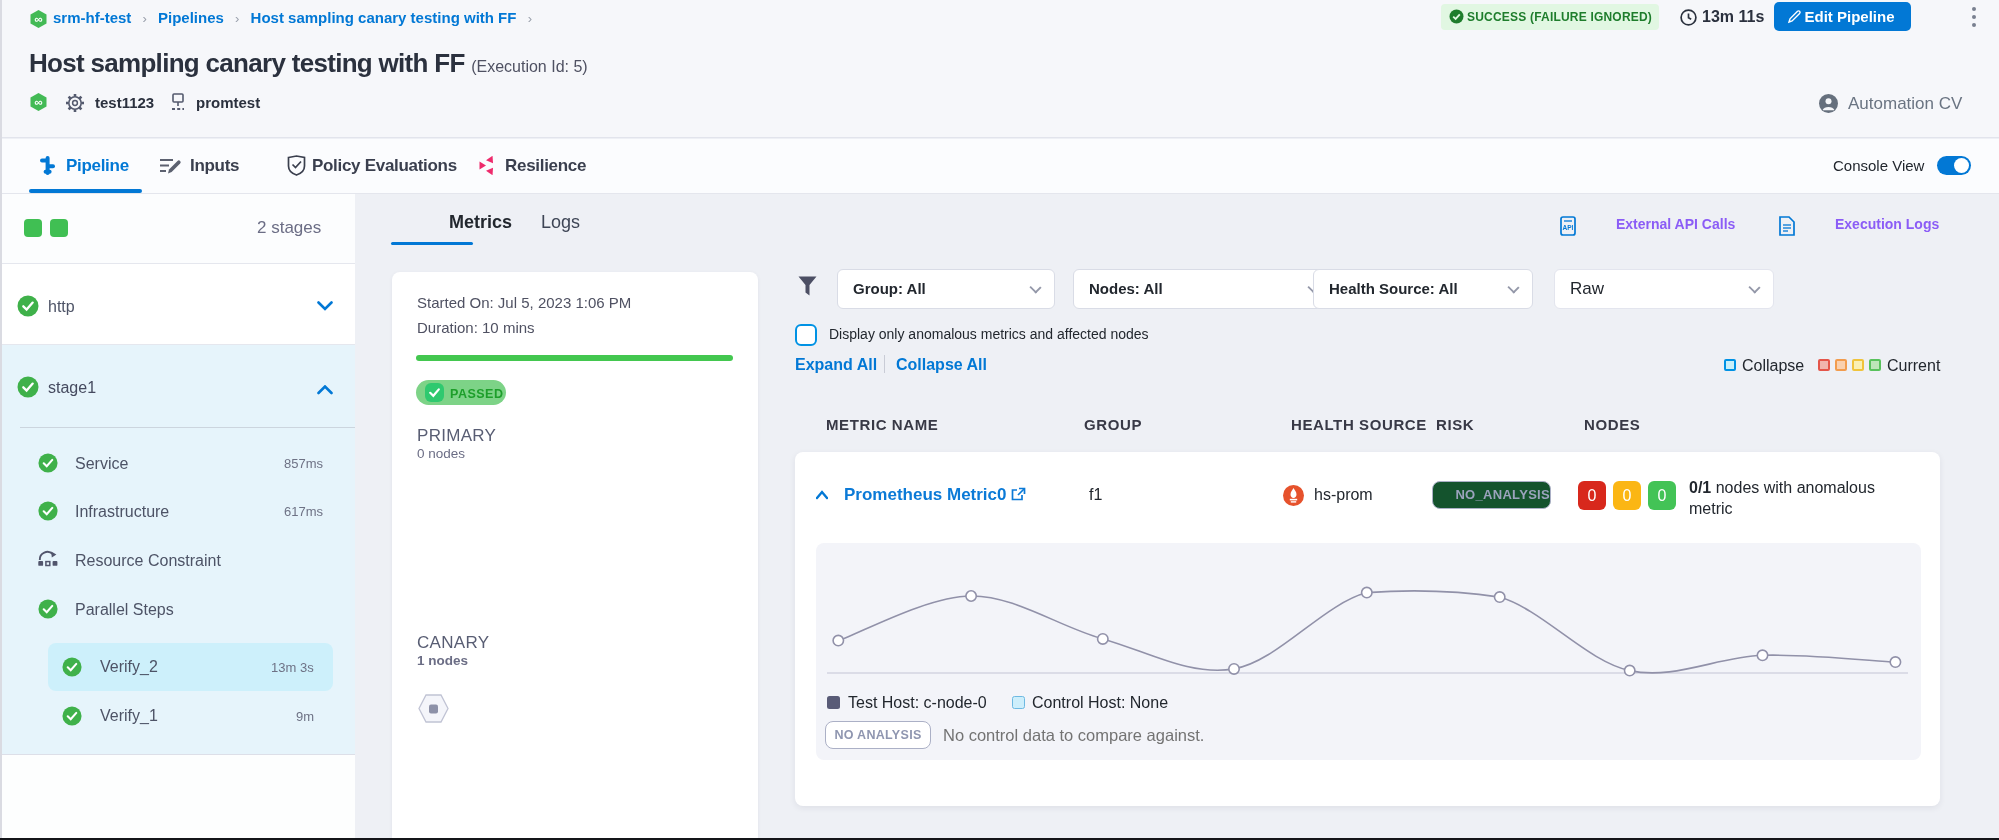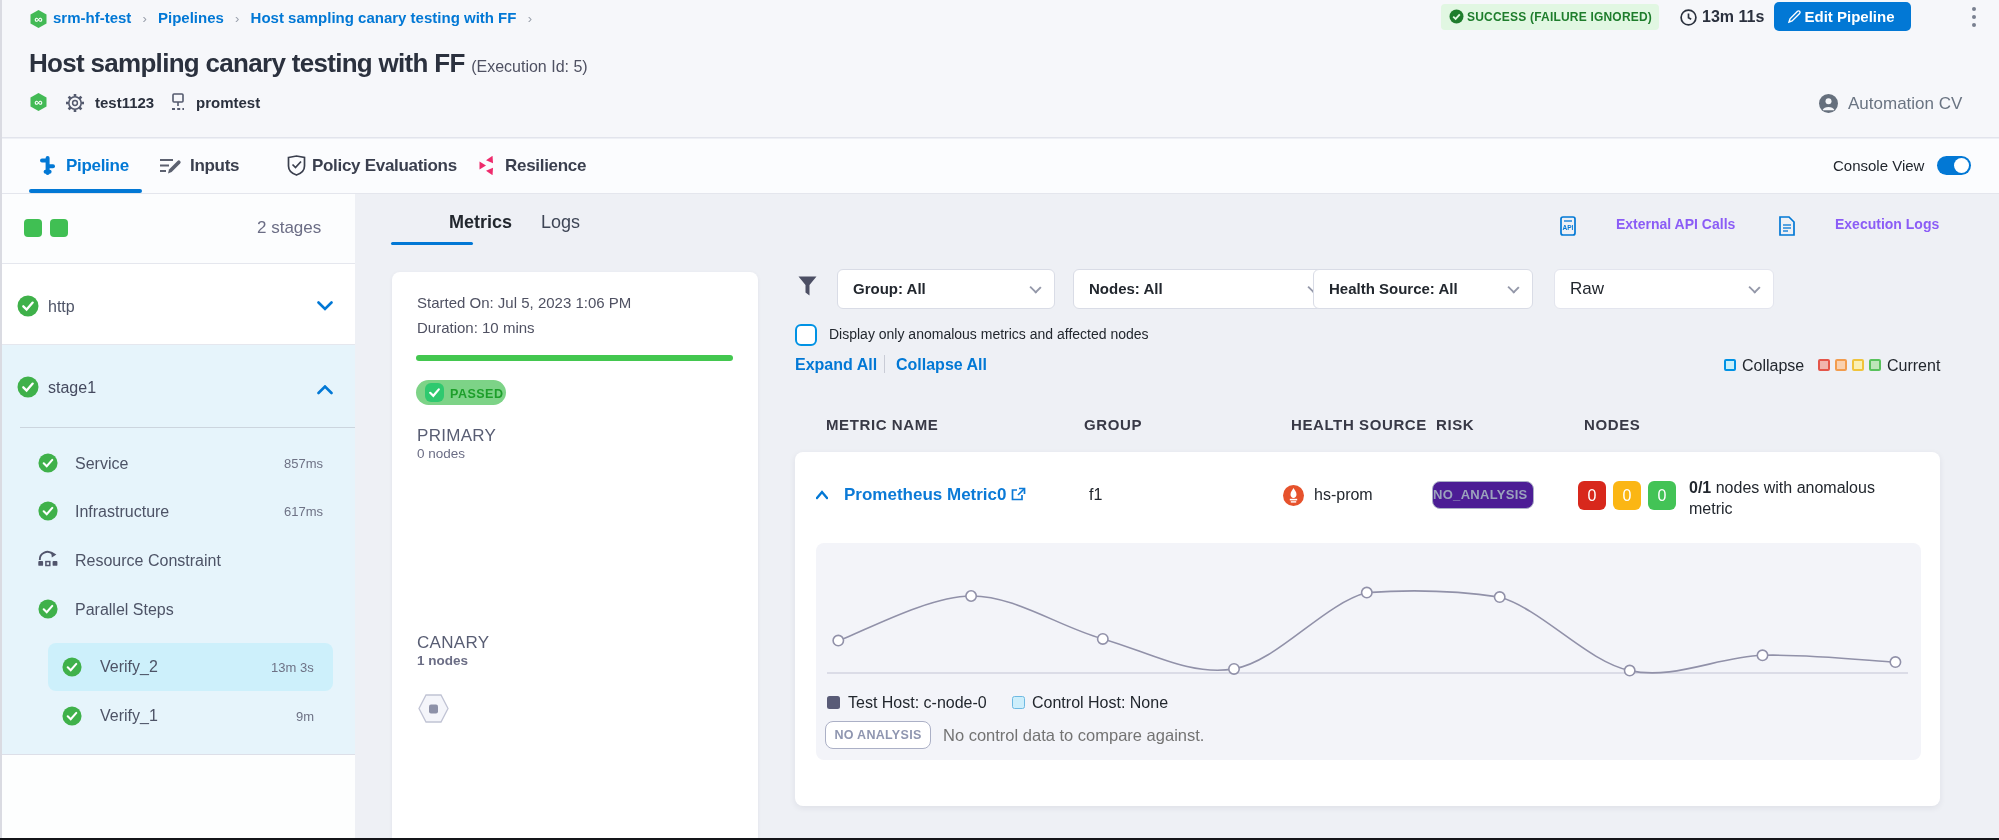--- a/index.html
+++ b/index.html
@@ -57,21 +57,21 @@
   .checkbox { left:795px; top:324px; width:22px; height:22px; border:2px solid #0092e4; border-radius:6px; background:#fff; }
   .chk-label { left:829px; top:326px; font-size:14px; color:#22272e; }
   .expand { left:795px; top:356px; font-size:16px; font-weight:bold; color:#0278d5; }
   .legsq { top:359px; width:12px; height:12px; border-radius:2px; }
   .thead { top:416px; font-size:15px; font-weight:bold; color:#383946; letter-spacing:0.6px; }
   
   .metcard { left:795px; top:452px; width:1145px; height:354px; background:#fff; border-radius:8px; box-shadow:0 2px 6px rgba(40,41,61,0.08); }
   .metname { left:844px; top:485px; font-size:17px; font-weight:bold; color:#0b7ad7; }
   .f1 { left:1089px; top:486px; font-size:16px; color:#22272e; }
   .hsprom { left:1314px; top:486px; font-size:16px; color:#22272e; }
-  .noanal1 { left:1432px; top:481px; width:102px; height:28px; border:1.5px solid #abb0c6; border-radius:8px; font-size:13px; font-weight:bold; color:#9ba3bd; letter-spacing:0.3px; text-align:left; line-height:26px; background:#4c1d95; }
+  .noanal1 { left:1432px; top:481px; width:119px; height:28px; border:1.5px solid #abb0c6; border-radius:8px; font-size:13px; font-weight:bold; color:#9ba3bd; letter-spacing:0.3px; text-align:right; line-height:26px; background:#14532d; }
   .chip { top:481px; width:28px; height:29px; border-radius:6px; color:#fff; font-size:16px; text-align:center; line-height:29px; }
   .anom { left:1689px; top:477px; font-size:16px; color:#22272e; line-height:21px; width:200px; }
   .chartpanel { left:816px; top:543px; width:1105px; height:217px; background:#f3f4f9; border-radius:8px; }
   .leg1sq { left:827px; top:696px; width:13px; height:13px; background:#595b77; border-radius:2.5px; }
   .leg2sq { left:1012px; top:696px; width:13px; height:13px; background:#cdeefb; border:1.5px solid #6db9e2; border-radius:2.5px; }
   .legtxt { top:694px; font-size:16px; color:#22272e; }
   .noanal2 { left:825px; top:721px; width:106px; height:28px; border:1.5px solid #abb0c6; border-radius:8px; font-size:12.5px; font-weight:bold; color:#8f96b0; letter-spacing:0.3px; text-align:center; line-height:26px; background:#fff; }
   .nocontrol { left:943px; top:726px; font-size:16.5px; color:#737373; }
   .botline { left:0; top:838px; width:1999px; height:2px; background:#141519; }
   .leftline { left:0; top:0; width:2px; height:838px; background:#dadbe2; }

